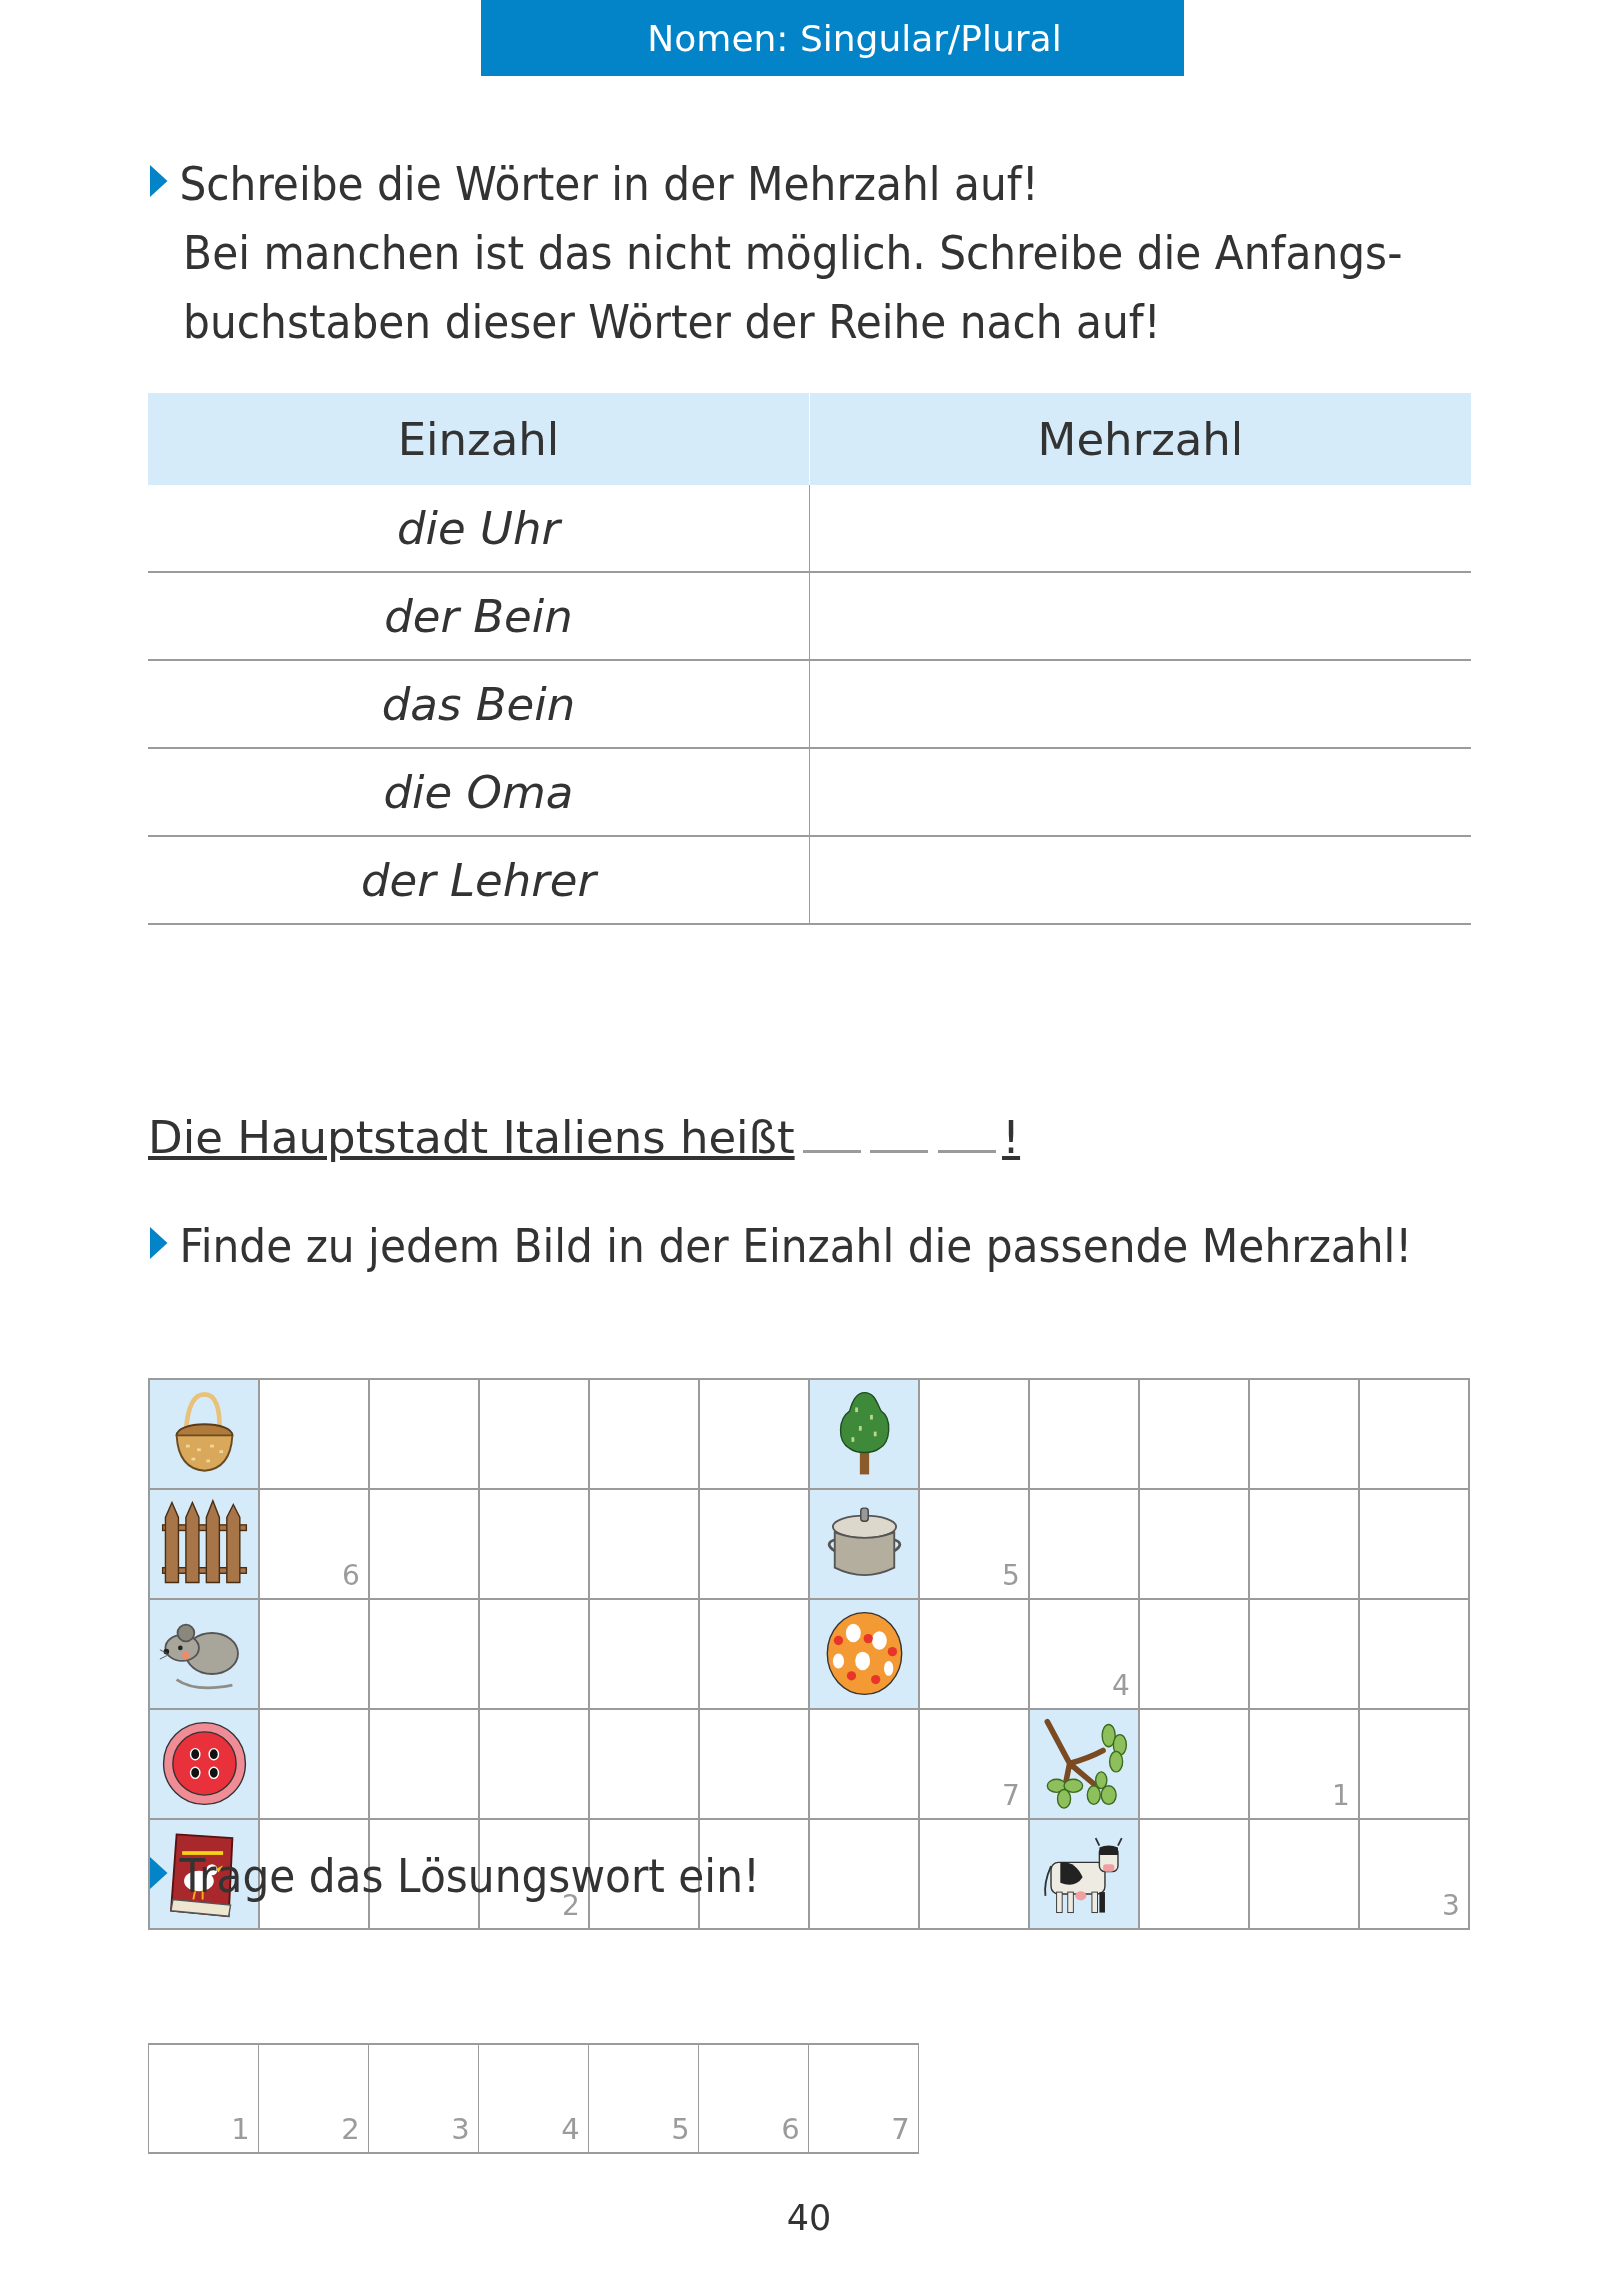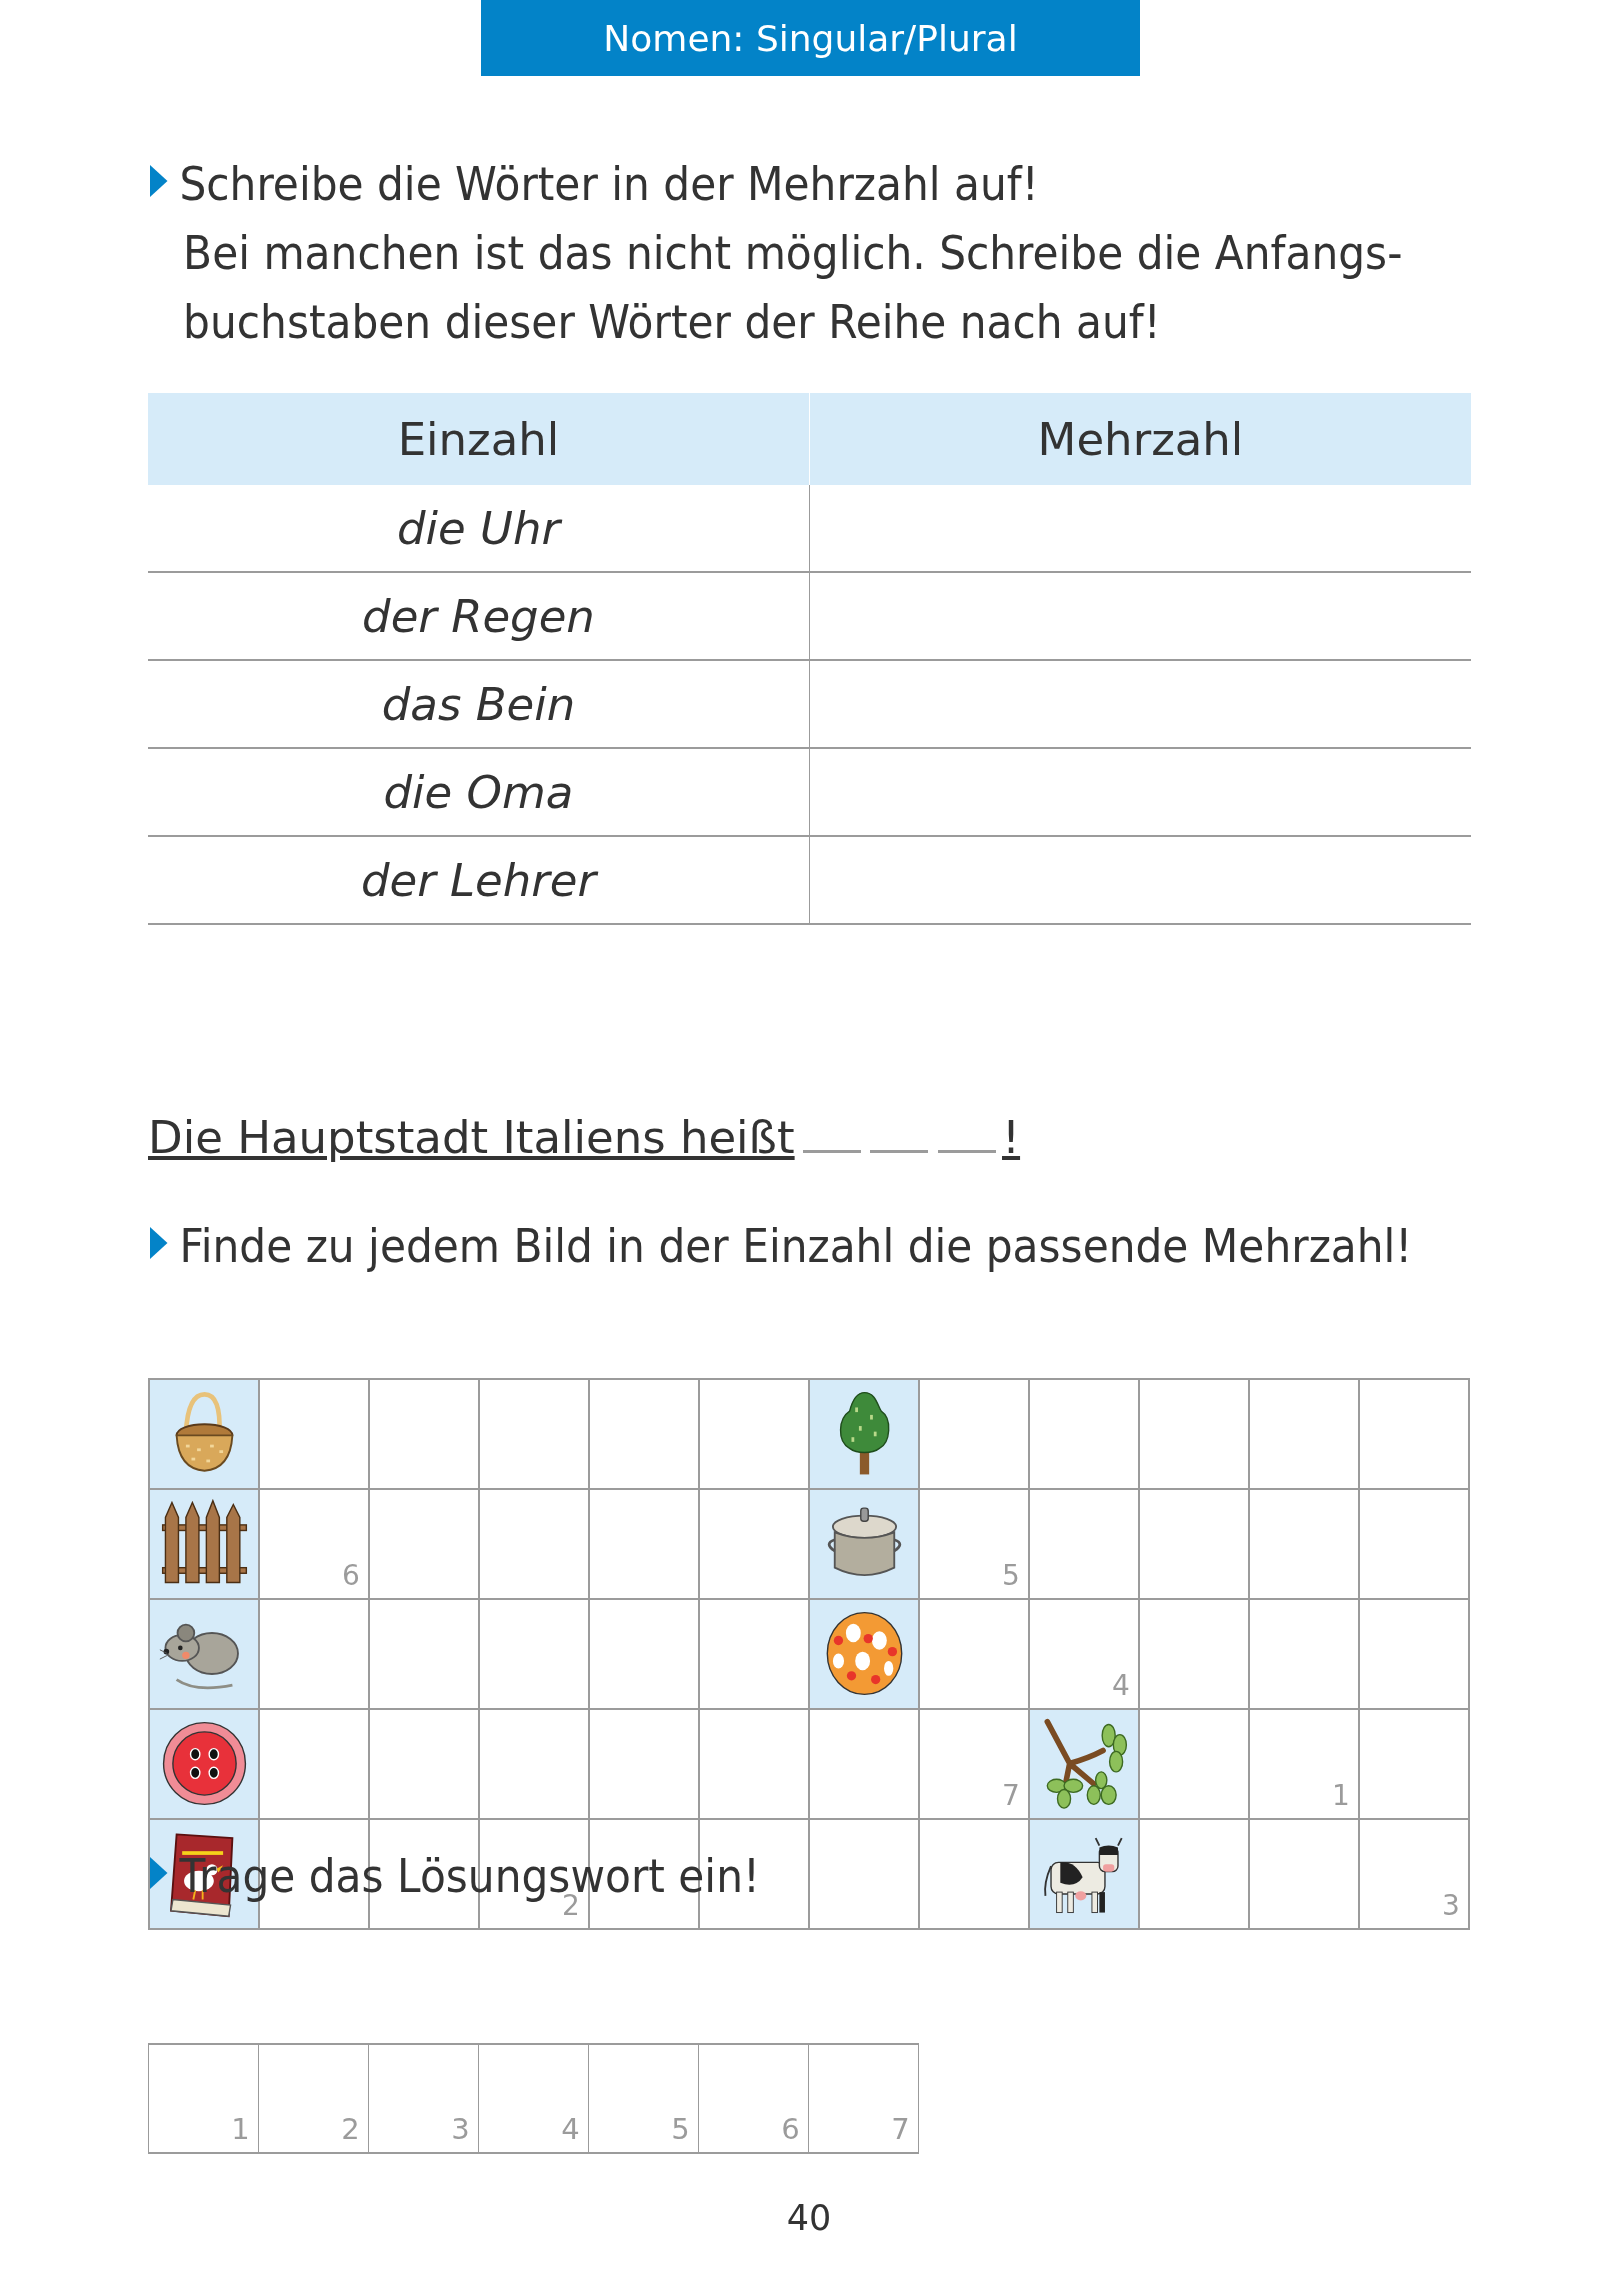--- a/index.html
+++ b/index.html
@@ -4,21 +4,21 @@
 <style>
   html, body { margin: 0; padding: 0; }
   body {
     width: 1618px; height: 2295px; background: #ffffff; position: relative;
     font-family: "DejaVu Sans", "Liberation Sans", sans-serif; color: #333333;
     overflow: hidden;
   }
   .banner {
     position: absolute; left: 481px; top: 0; width: 659px; height: 76px;
     background: #0383C8; color: #ffffff; display: flex; align-items: center; justify-content: center;
-    font-size: 36px; letter-spacing: 0px;
+    font-size: 36px; letter-spacing: 0px; padding-left: 44px;
   }
   .task {
     position: absolute; left: 150px; font-size: 46px; line-height: 69px; color: #333;
     transform: scaleX(0.92); transform-origin: left center; white-space: nowrap;
   }
   .task .arrow {
     display: inline-block; width: 0; height: 0;
     border-top: 16.7px solid transparent; border-bottom: 16.7px solid transparent;
     border-left: 19.4px solid #0383C8; margin-right: 13px; vertical-align: 2.8px;
   }
@@ -94,21 +94,21 @@
       <th>Einzahl</th>
       <th>Mehrzahl</th>
     </tr>
   </thead>
   <tbody id="word-rows">
       <tr>
         <td>die Uhr</td>
         <td></td>
       </tr>
       <tr>
-        <td>der Regen</td>
+        <td>der Bein</td>
         <td></td>
       </tr>
       <tr>
         <td>das Bein</td>
         <td></td>
       </tr>
       <tr>
         <td>die Oma</td>
         <td></td>
       </tr>

